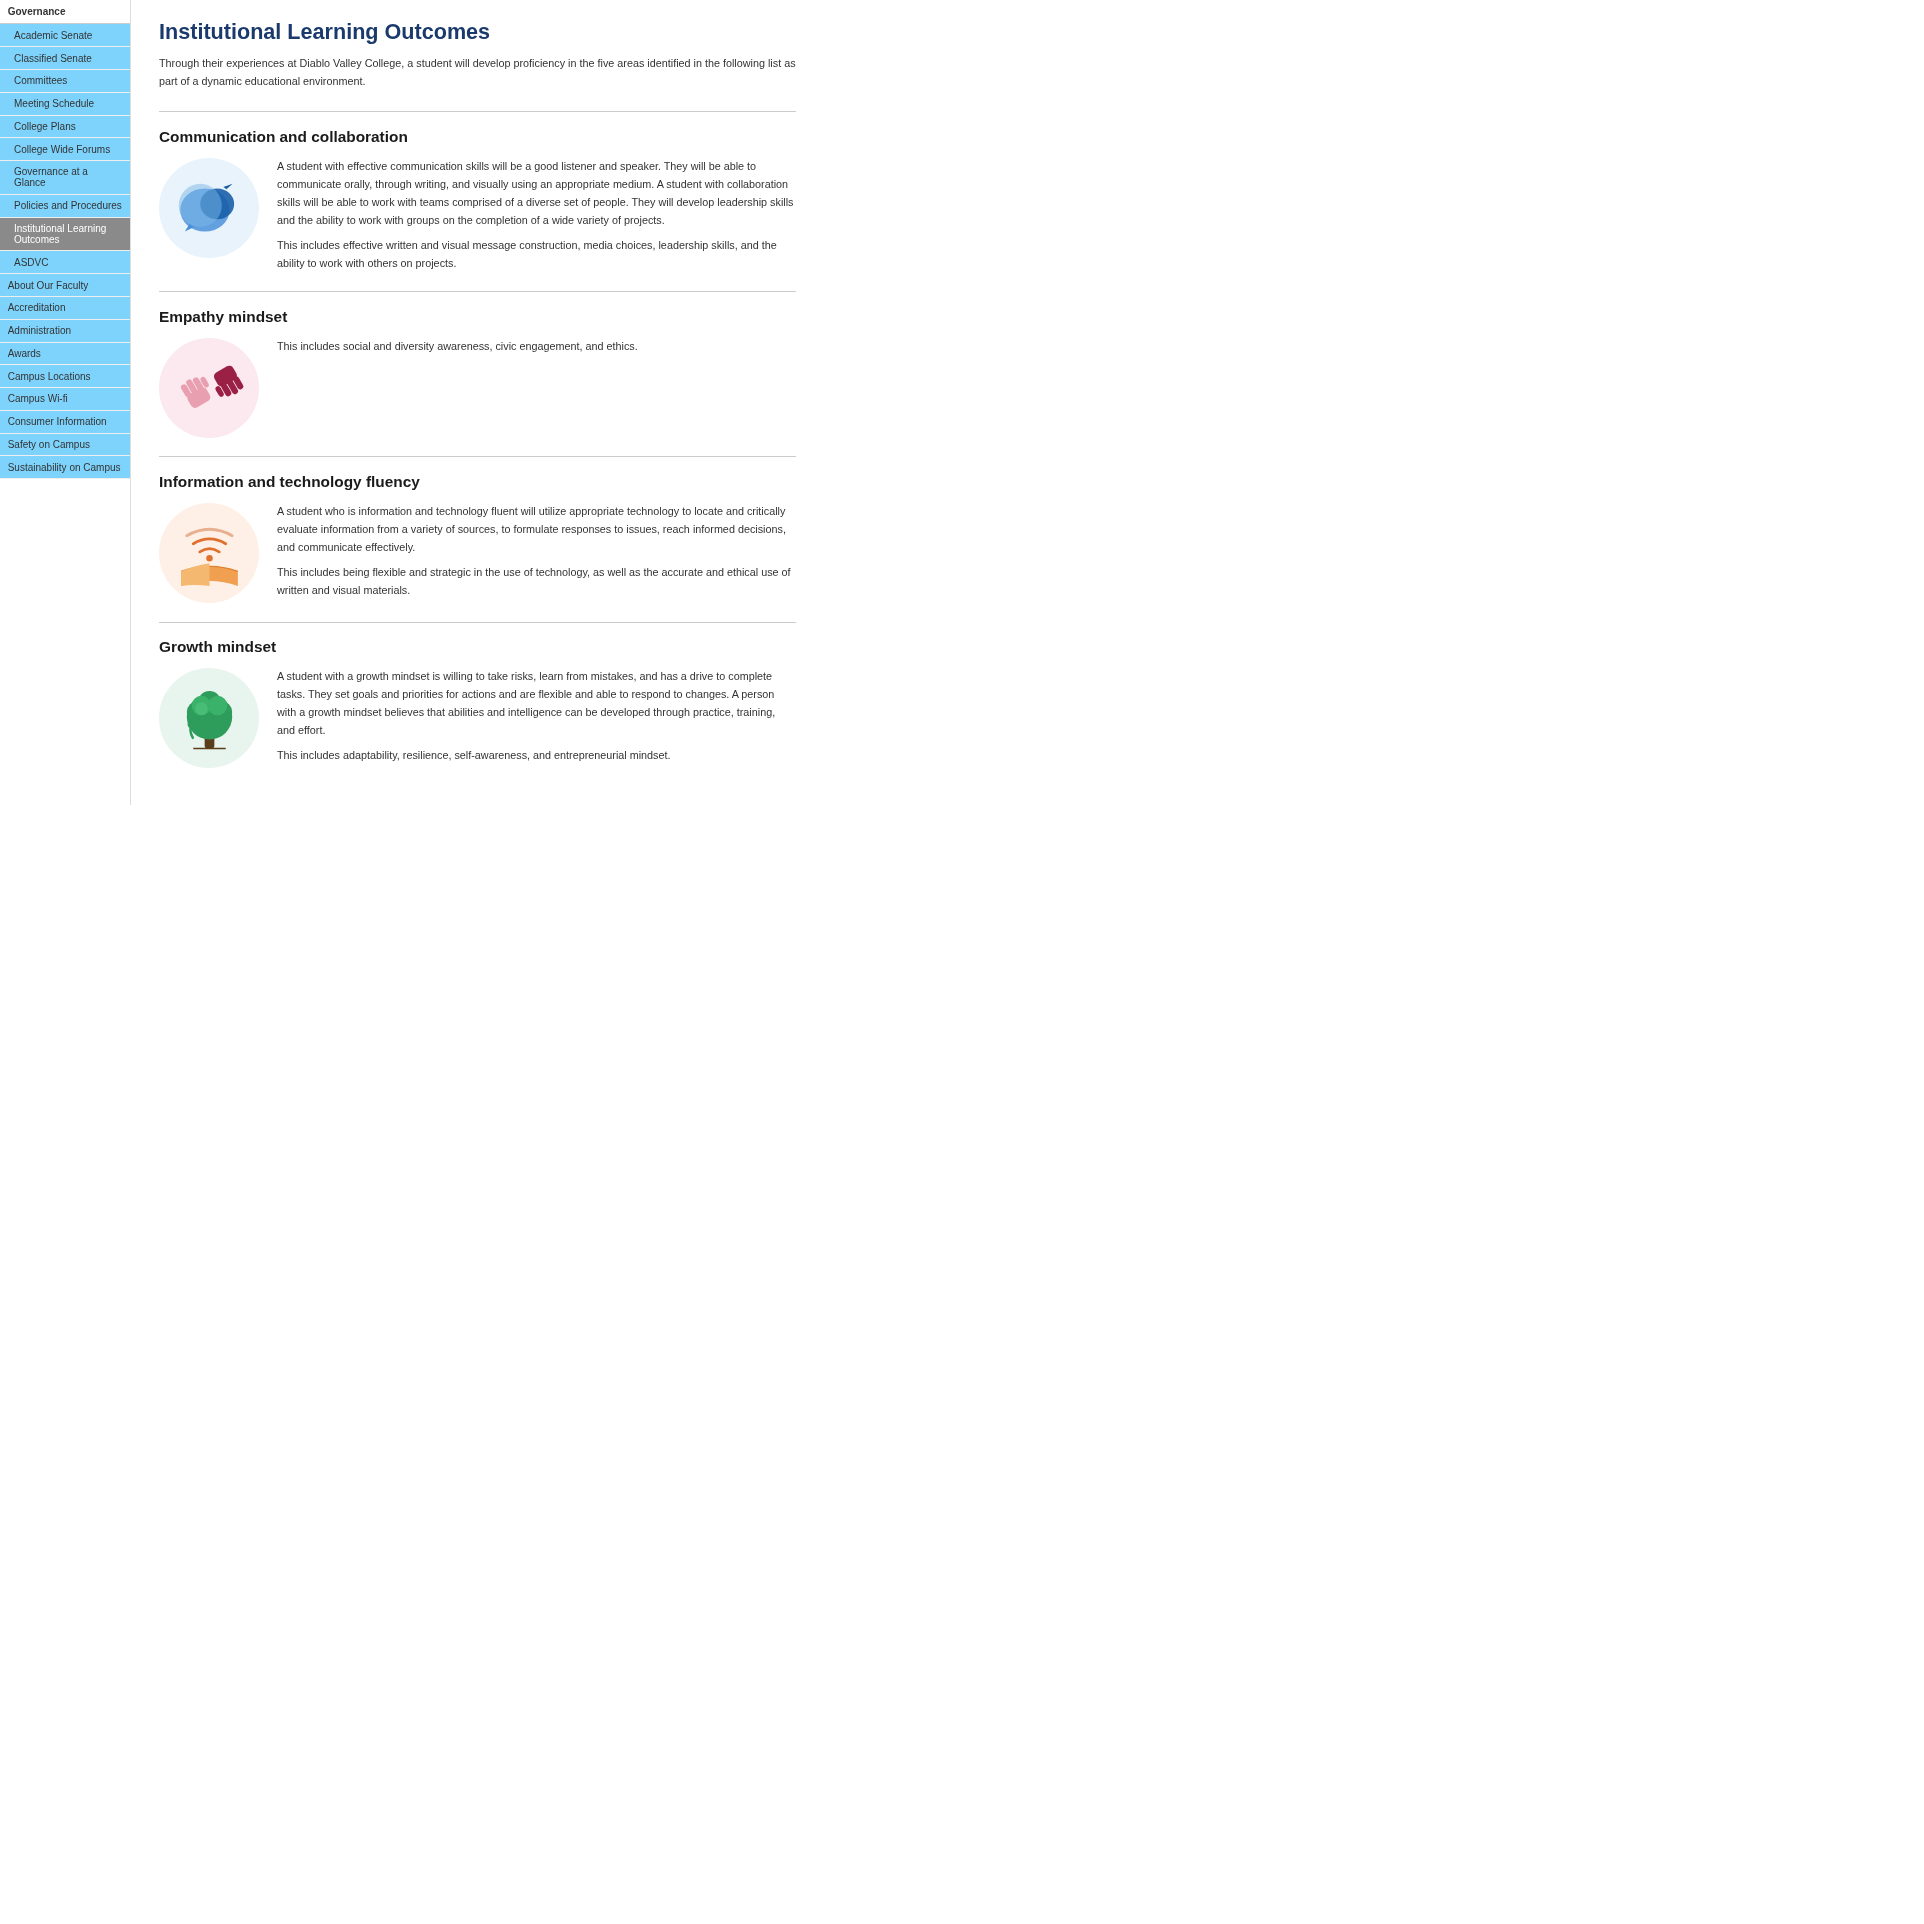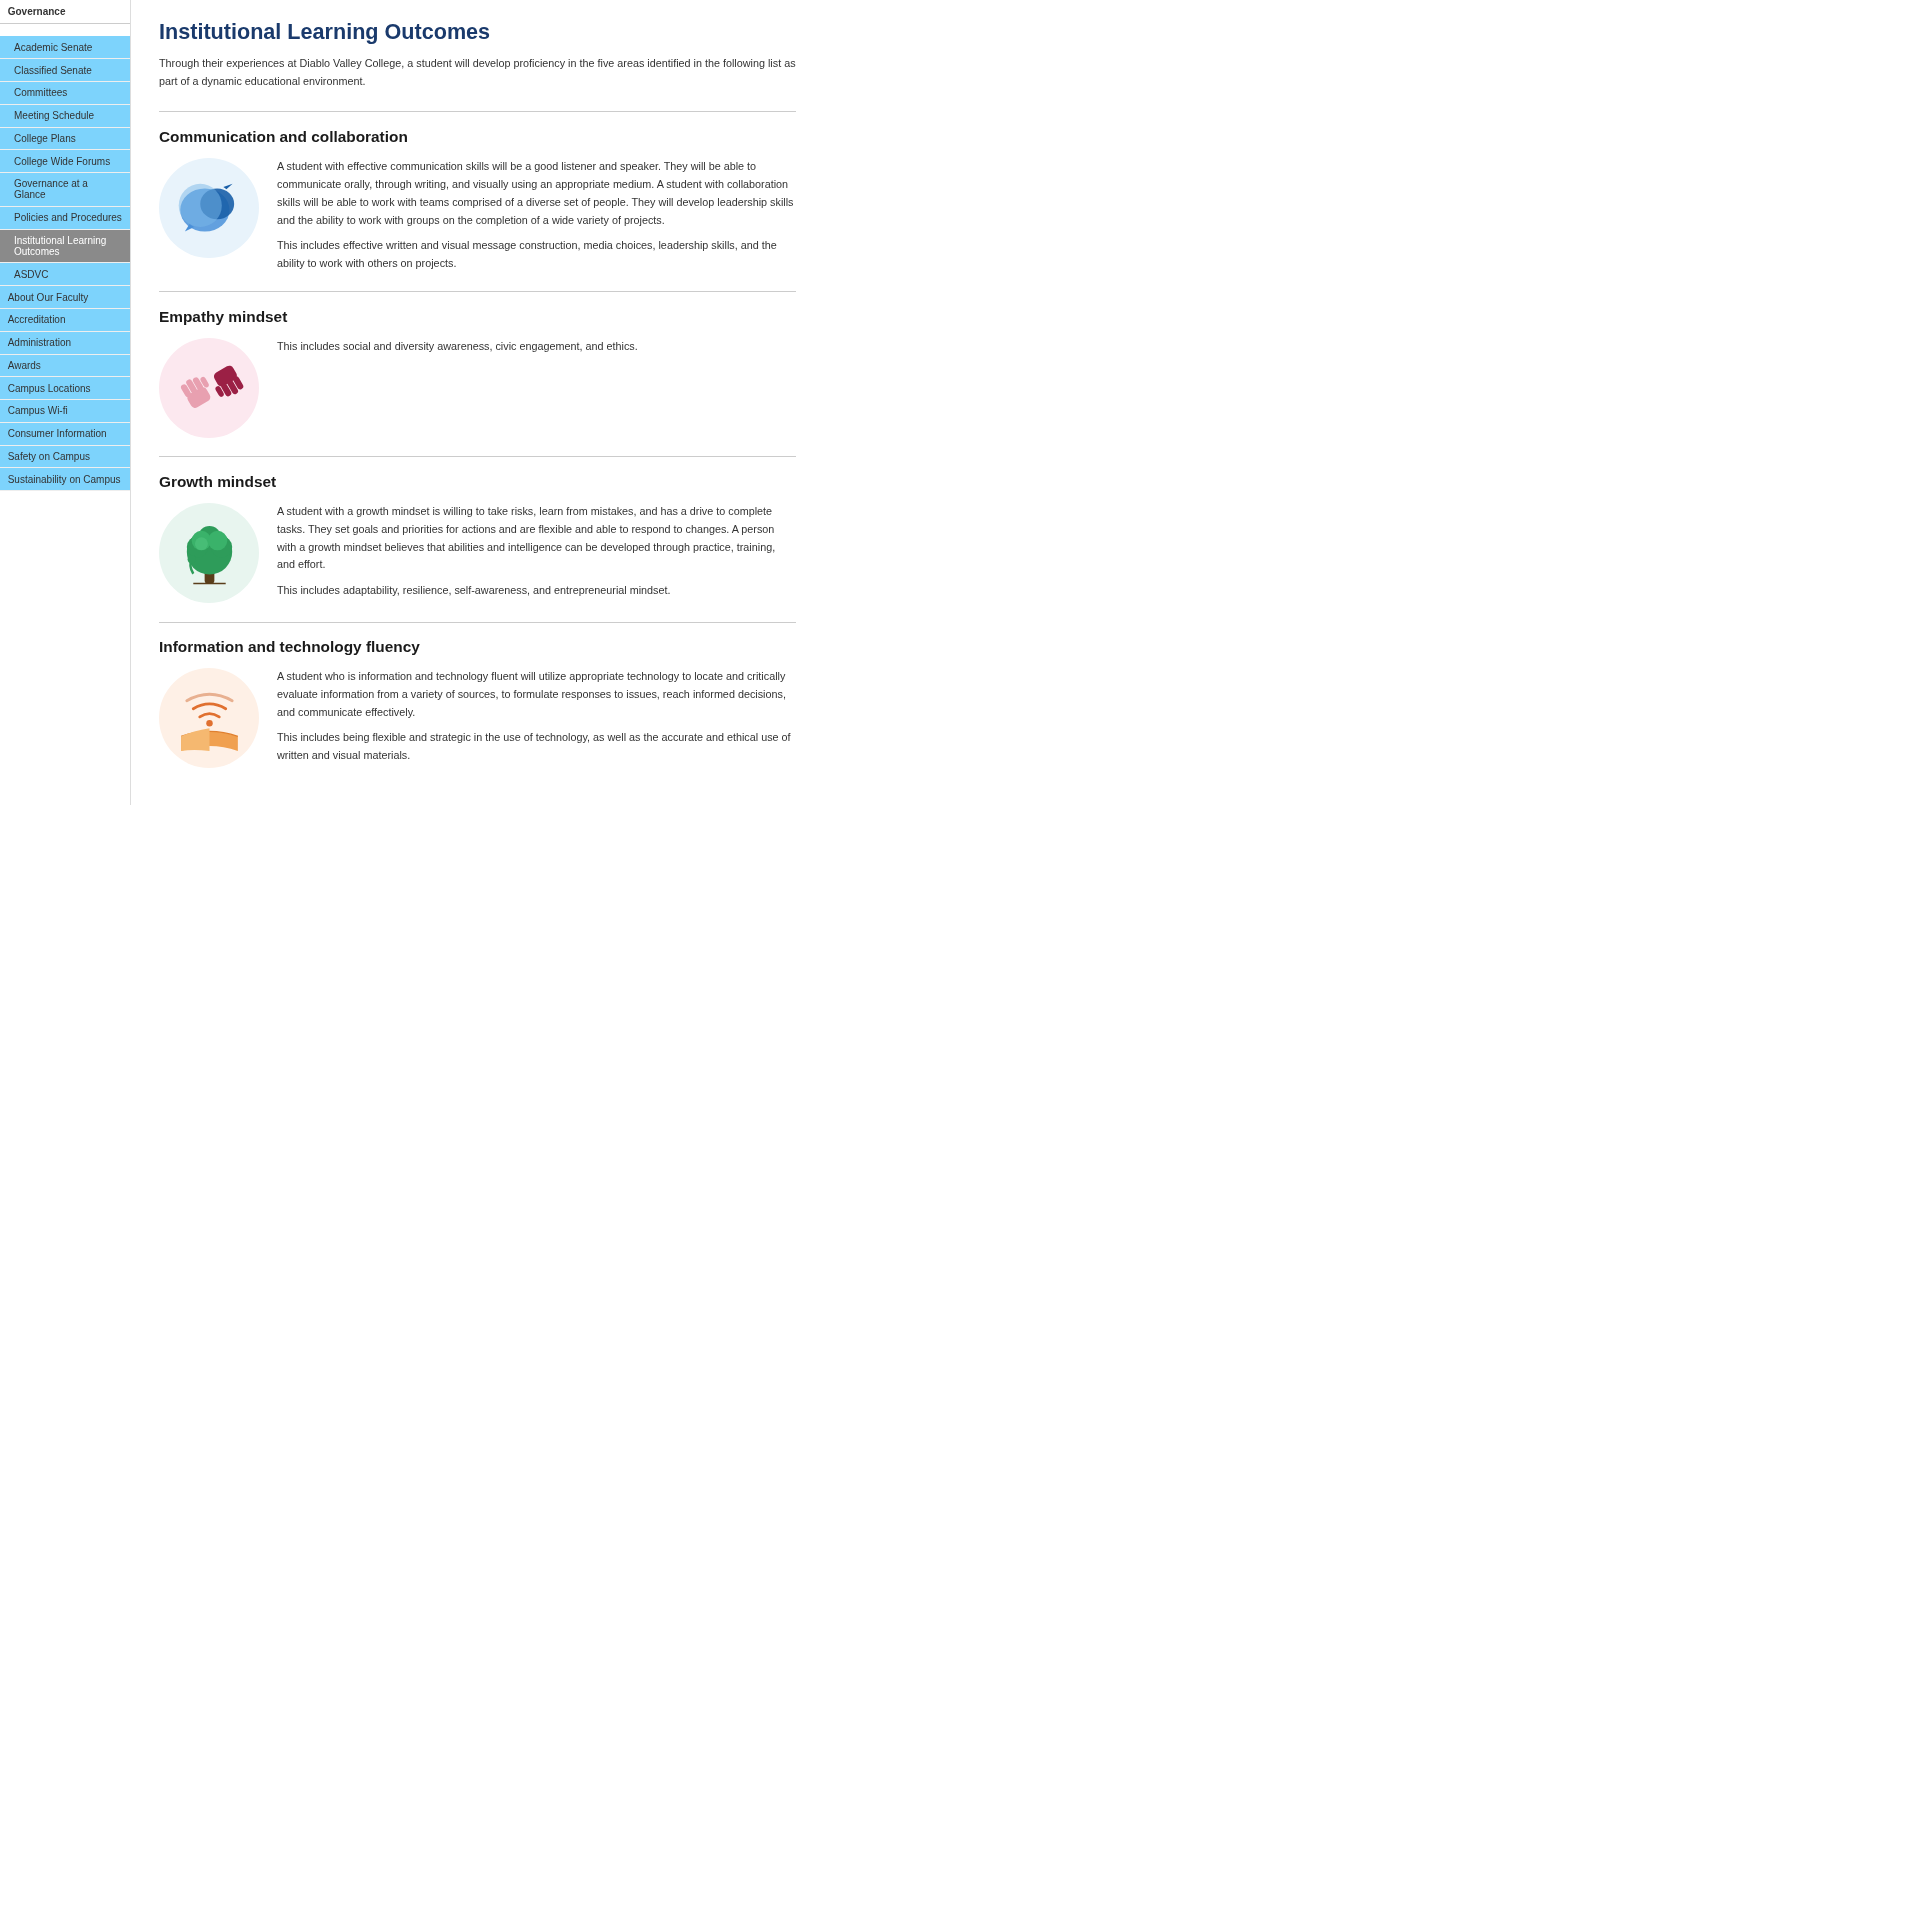--- a/index.html
+++ b/index.html
@@ -148,21 +148,21 @@
       background: #fef0e6;
     }
 
     .icon-infotech svg {
       width: 81px;
       height: 81px;
     }
 
     .sidebar-top-section {
       border-bottom: 1.5px solid #ccc;
-      margin-bottom: 12px;
+      margin-bottom: 0;
     }
   </style>
 </head>
 <body>
 
 <nav id="sidebar">
   <div class="sidebar-group-header sidebar-top-section">Governance</div>
   <div id="governance-items">
       <a class="sidebar-item sub" href="#">Academic Senate</a>
       <a class="sidebar-item sub" href="#">Classified Senate</a>
@@ -237,20 +237,43 @@
             <rect x="47" y="34" width="7" height="15" rx="4" fill="#9b2045"></rect>
           </g>
         </svg>
       </div>
         <div class="outcome-text">
           <p>This includes social and diversity awareness, civic engagement, and ethics.</p>
         </div>
       </div>
     </div>
       <div class="outcome-section">
+      <h2 class="outcome-title">Information and technology fluency</h2>
+      <div class="outcome-body">
+        <div class="outcome-icon-wrap icon-infotech">
+        <svg viewBox="0 0 100 100" xmlns="http://www.w3.org/2000/svg">
+
+          <path d="M15,72 Q50,60 85,72 L85,90 Q50,78 15,90 Z" fill="#f0a050"></path>
+          <path d="M15,72 Q50,60 85,72" stroke="#e08030" stroke-width="1.5" fill="none"></path>
+
+          <path d="M15,72 Q30,65 50,62 L50,90 Q30,88 15,90 Z" fill="#f5b870"></path>
+
+          <circle cx="50" cy="56" r="4" fill="#e07030"></circle>
+          <path d="M38,48 Q50,40 62,48" stroke="#e07030" stroke-width="3.5" fill="none" stroke-linecap="round"></path>
+          <path d="M30,38 Q50,26 70,38" stroke="#e07030" stroke-width="3.5" fill="none" stroke-linecap="round"></path>
+          <path d="M22,28 Q50,12 78,28" stroke="#e8b090" stroke-width="3.5" fill="none" stroke-linecap="round"></path>
+        </svg>
+      </div>
+        <div class="outcome-text">
+          <p>A student who is information and technology fluent will utilize appropriate technology to locate and critically evaluate information from a variety of sources, to formulate responses to issues, reach informed decisions, and communicate effectively.</p>
+          <p>This includes being flexible and strategic in the use of technology, as well as the accurate and ethical use of written and visual materials.</p>
+        </div>
+      </div>
+    </div>
+      <div class="outcome-section">
       <h2 class="outcome-title">Growth mindset</h2>
       <div class="outcome-body">
         <div class="outcome-icon-wrap icon-growth">
         <svg viewBox="0 0 100 100" xmlns="http://www.w3.org/2000/svg">
 
           <rect x="44" y="65" width="12" height="22" rx="3" fill="#5a3e1b"></rect>
 
           <line x1="30" y1="87" x2="70" y2="87" stroke="#5a3e1b" stroke-width="2"></line>
 
           <circle cx="50" cy="48" r="28" fill="#2e9c5a"></circle>
@@ -266,38 +289,15 @@
 
           <circle cx="40" cy="38" r="8" fill="#5dcc8a" opacity="0.4"></circle>
         </svg>
       </div>
         <div class="outcome-text">
           <p>A student with a growth mindset is willing to take risks, learn from mistakes, and has a drive to complete tasks. They set goals and priorities for actions and are flexible and able to respond to changes. A person with a growth mindset believes that abilities and intelligence can be developed through practice, training, and effort.</p>
           <p>This includes adaptability, resilience, self-awareness, and entrepreneurial mindset.</p>
         </div>
       </div>
     </div>
-      <div class="outcome-section">
-      <h2 class="outcome-title">Information and technology fluency</h2>
-      <div class="outcome-body">
-        <div class="outcome-icon-wrap icon-infotech">
-        <svg viewBox="0 0 100 100" xmlns="http://www.w3.org/2000/svg">
-
-          <path d="M15,72 Q50,60 85,72 L85,90 Q50,78 15,90 Z" fill="#f0a050"></path>
-          <path d="M15,72 Q50,60 85,72" stroke="#e08030" stroke-width="1.5" fill="none"></path>
-
-          <path d="M15,72 Q30,65 50,62 L50,90 Q30,88 15,90 Z" fill="#f5b870"></path>
-
-          <circle cx="50" cy="56" r="4" fill="#e07030"></circle>
-          <path d="M38,48 Q50,40 62,48" stroke="#e07030" stroke-width="3.5" fill="none" stroke-linecap="round"></path>
-          <path d="M30,38 Q50,26 70,38" stroke="#e07030" stroke-width="3.5" fill="none" stroke-linecap="round"></path>
-          <path d="M22,28 Q50,12 78,28" stroke="#e8b090" stroke-width="3.5" fill="none" stroke-linecap="round"></path>
-        </svg>
-      </div>
-        <div class="outcome-text">
-          <p>A student who is information and technology fluent will utilize appropriate technology to locate and critically evaluate information from a variety of sources, to formulate responses to issues, reach informed decisions, and communicate effectively.</p>
-          <p>This includes being flexible and strategic in the use of technology, as well as the accurate and ethical use of written and visual materials.</p>
-        </div>
-      </div>
-    </div>
     </div>
 </main>
 
 
 </body></html>

